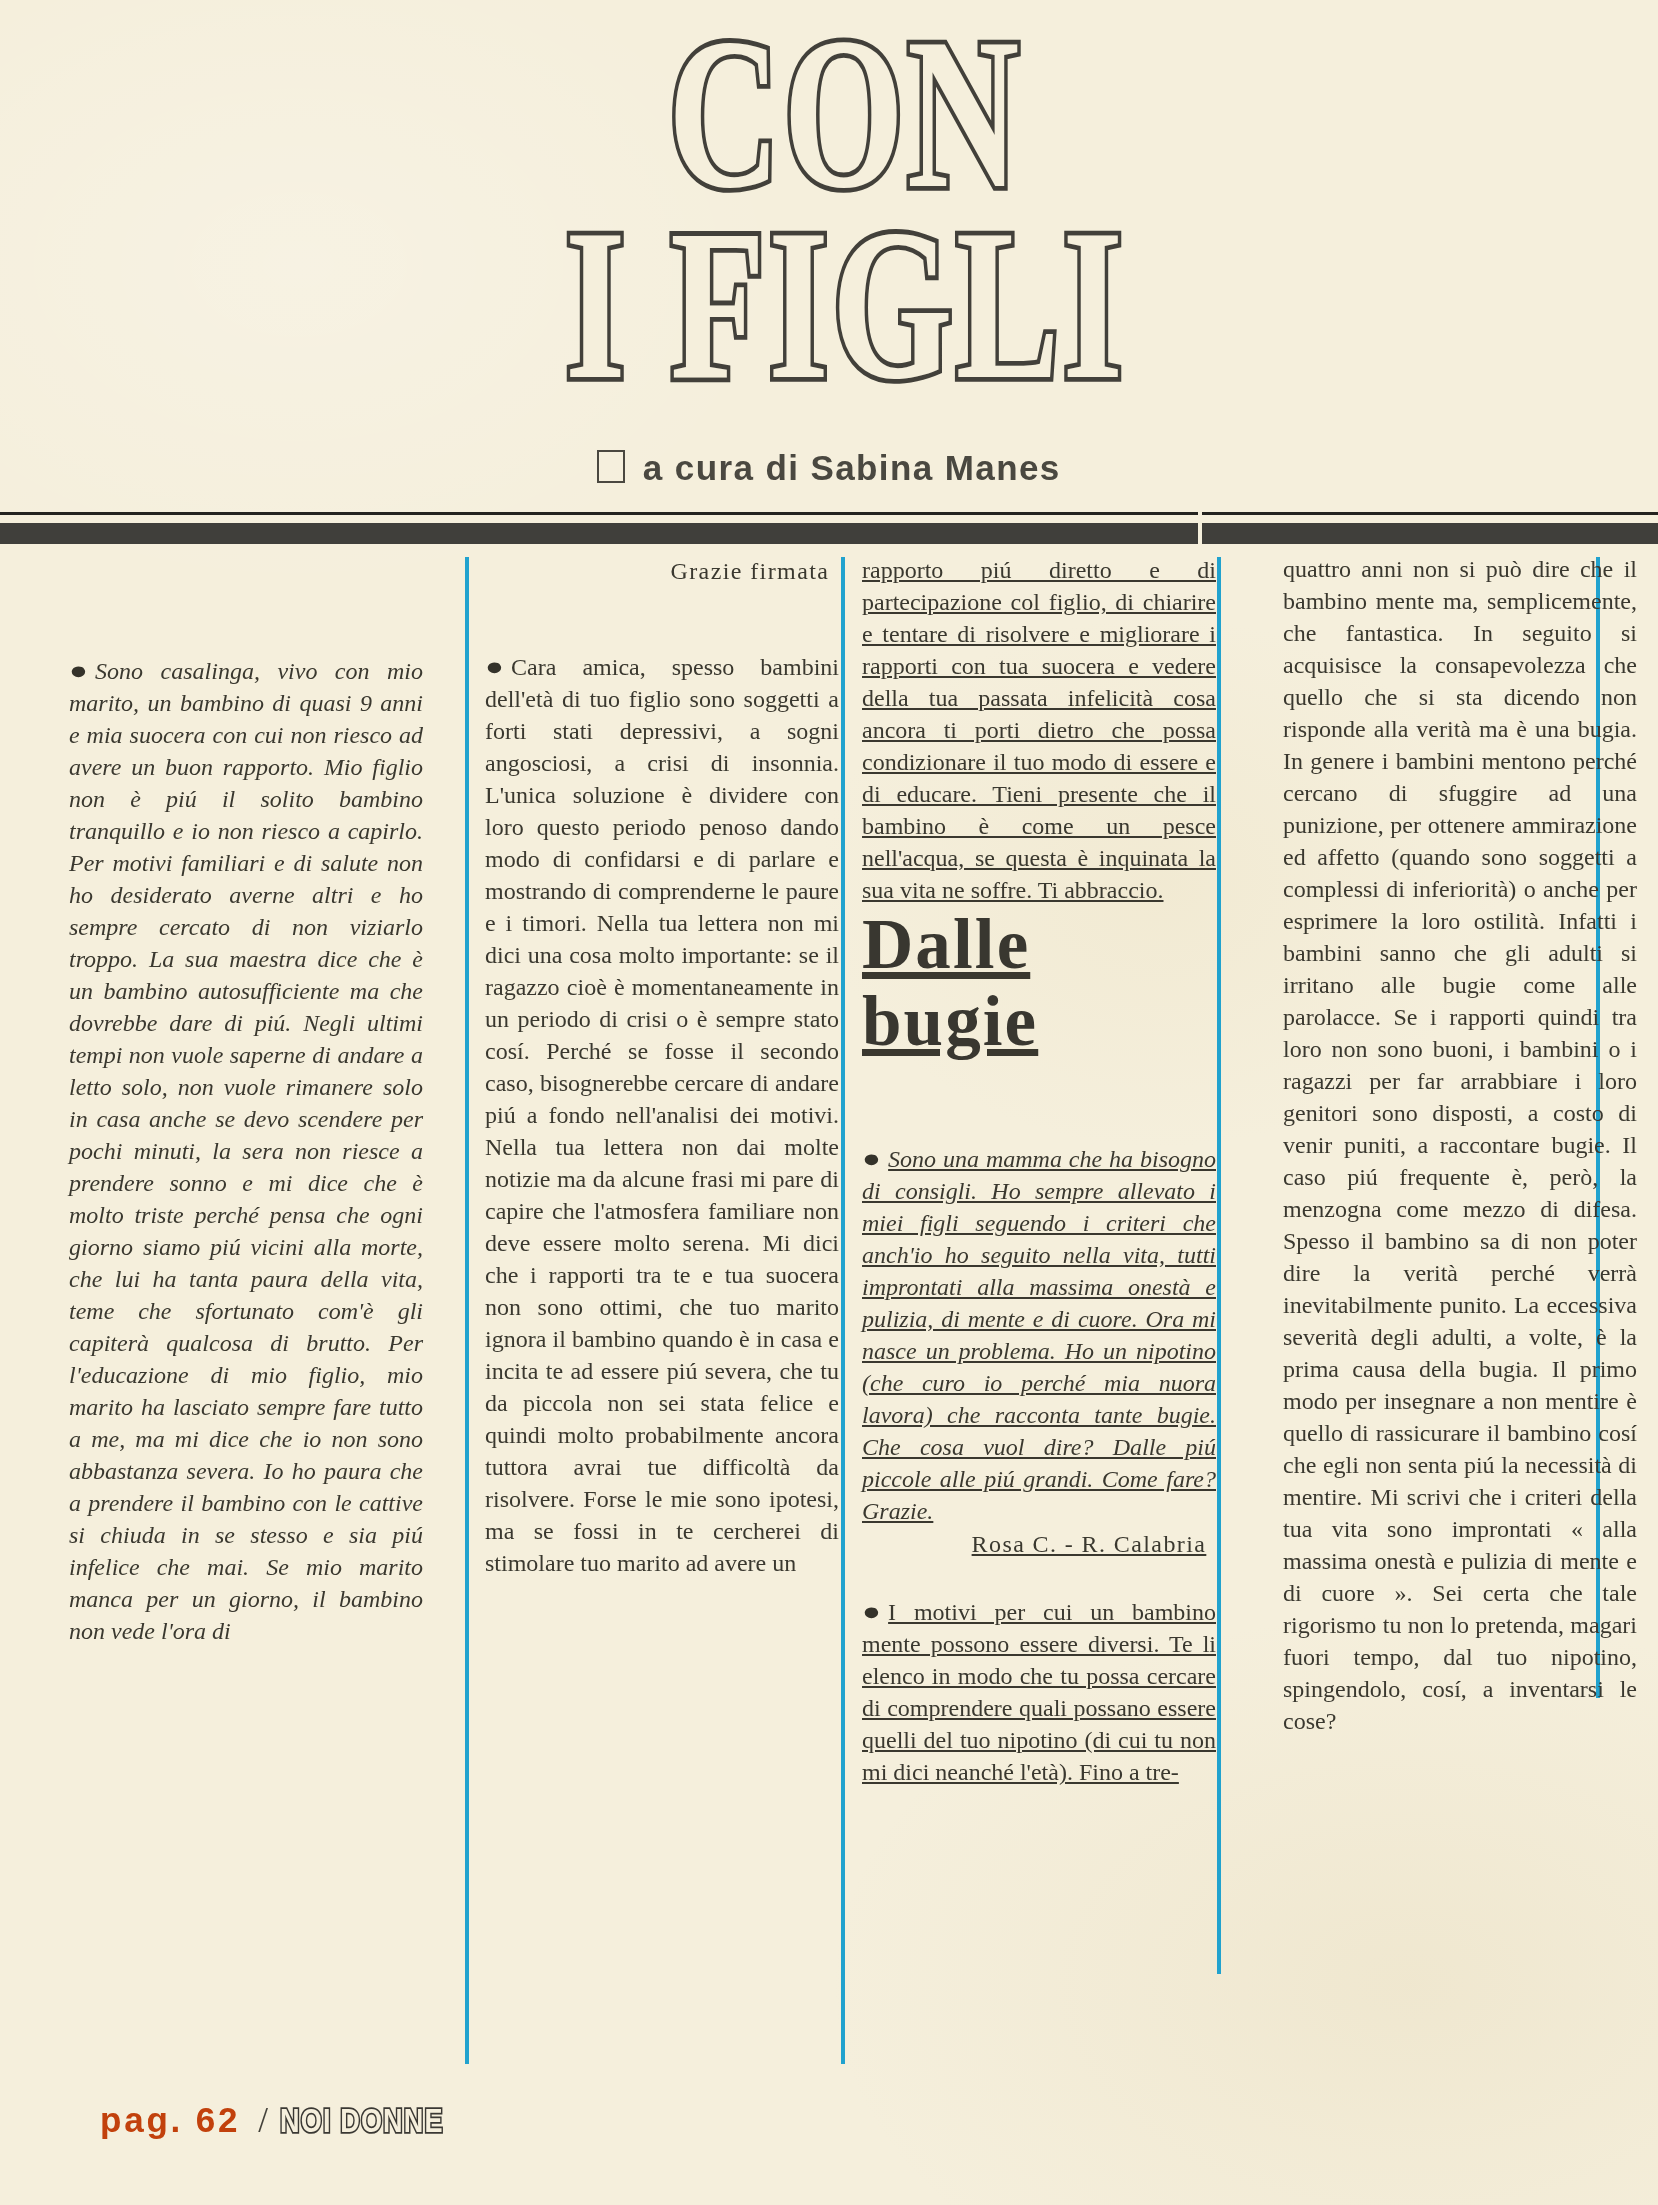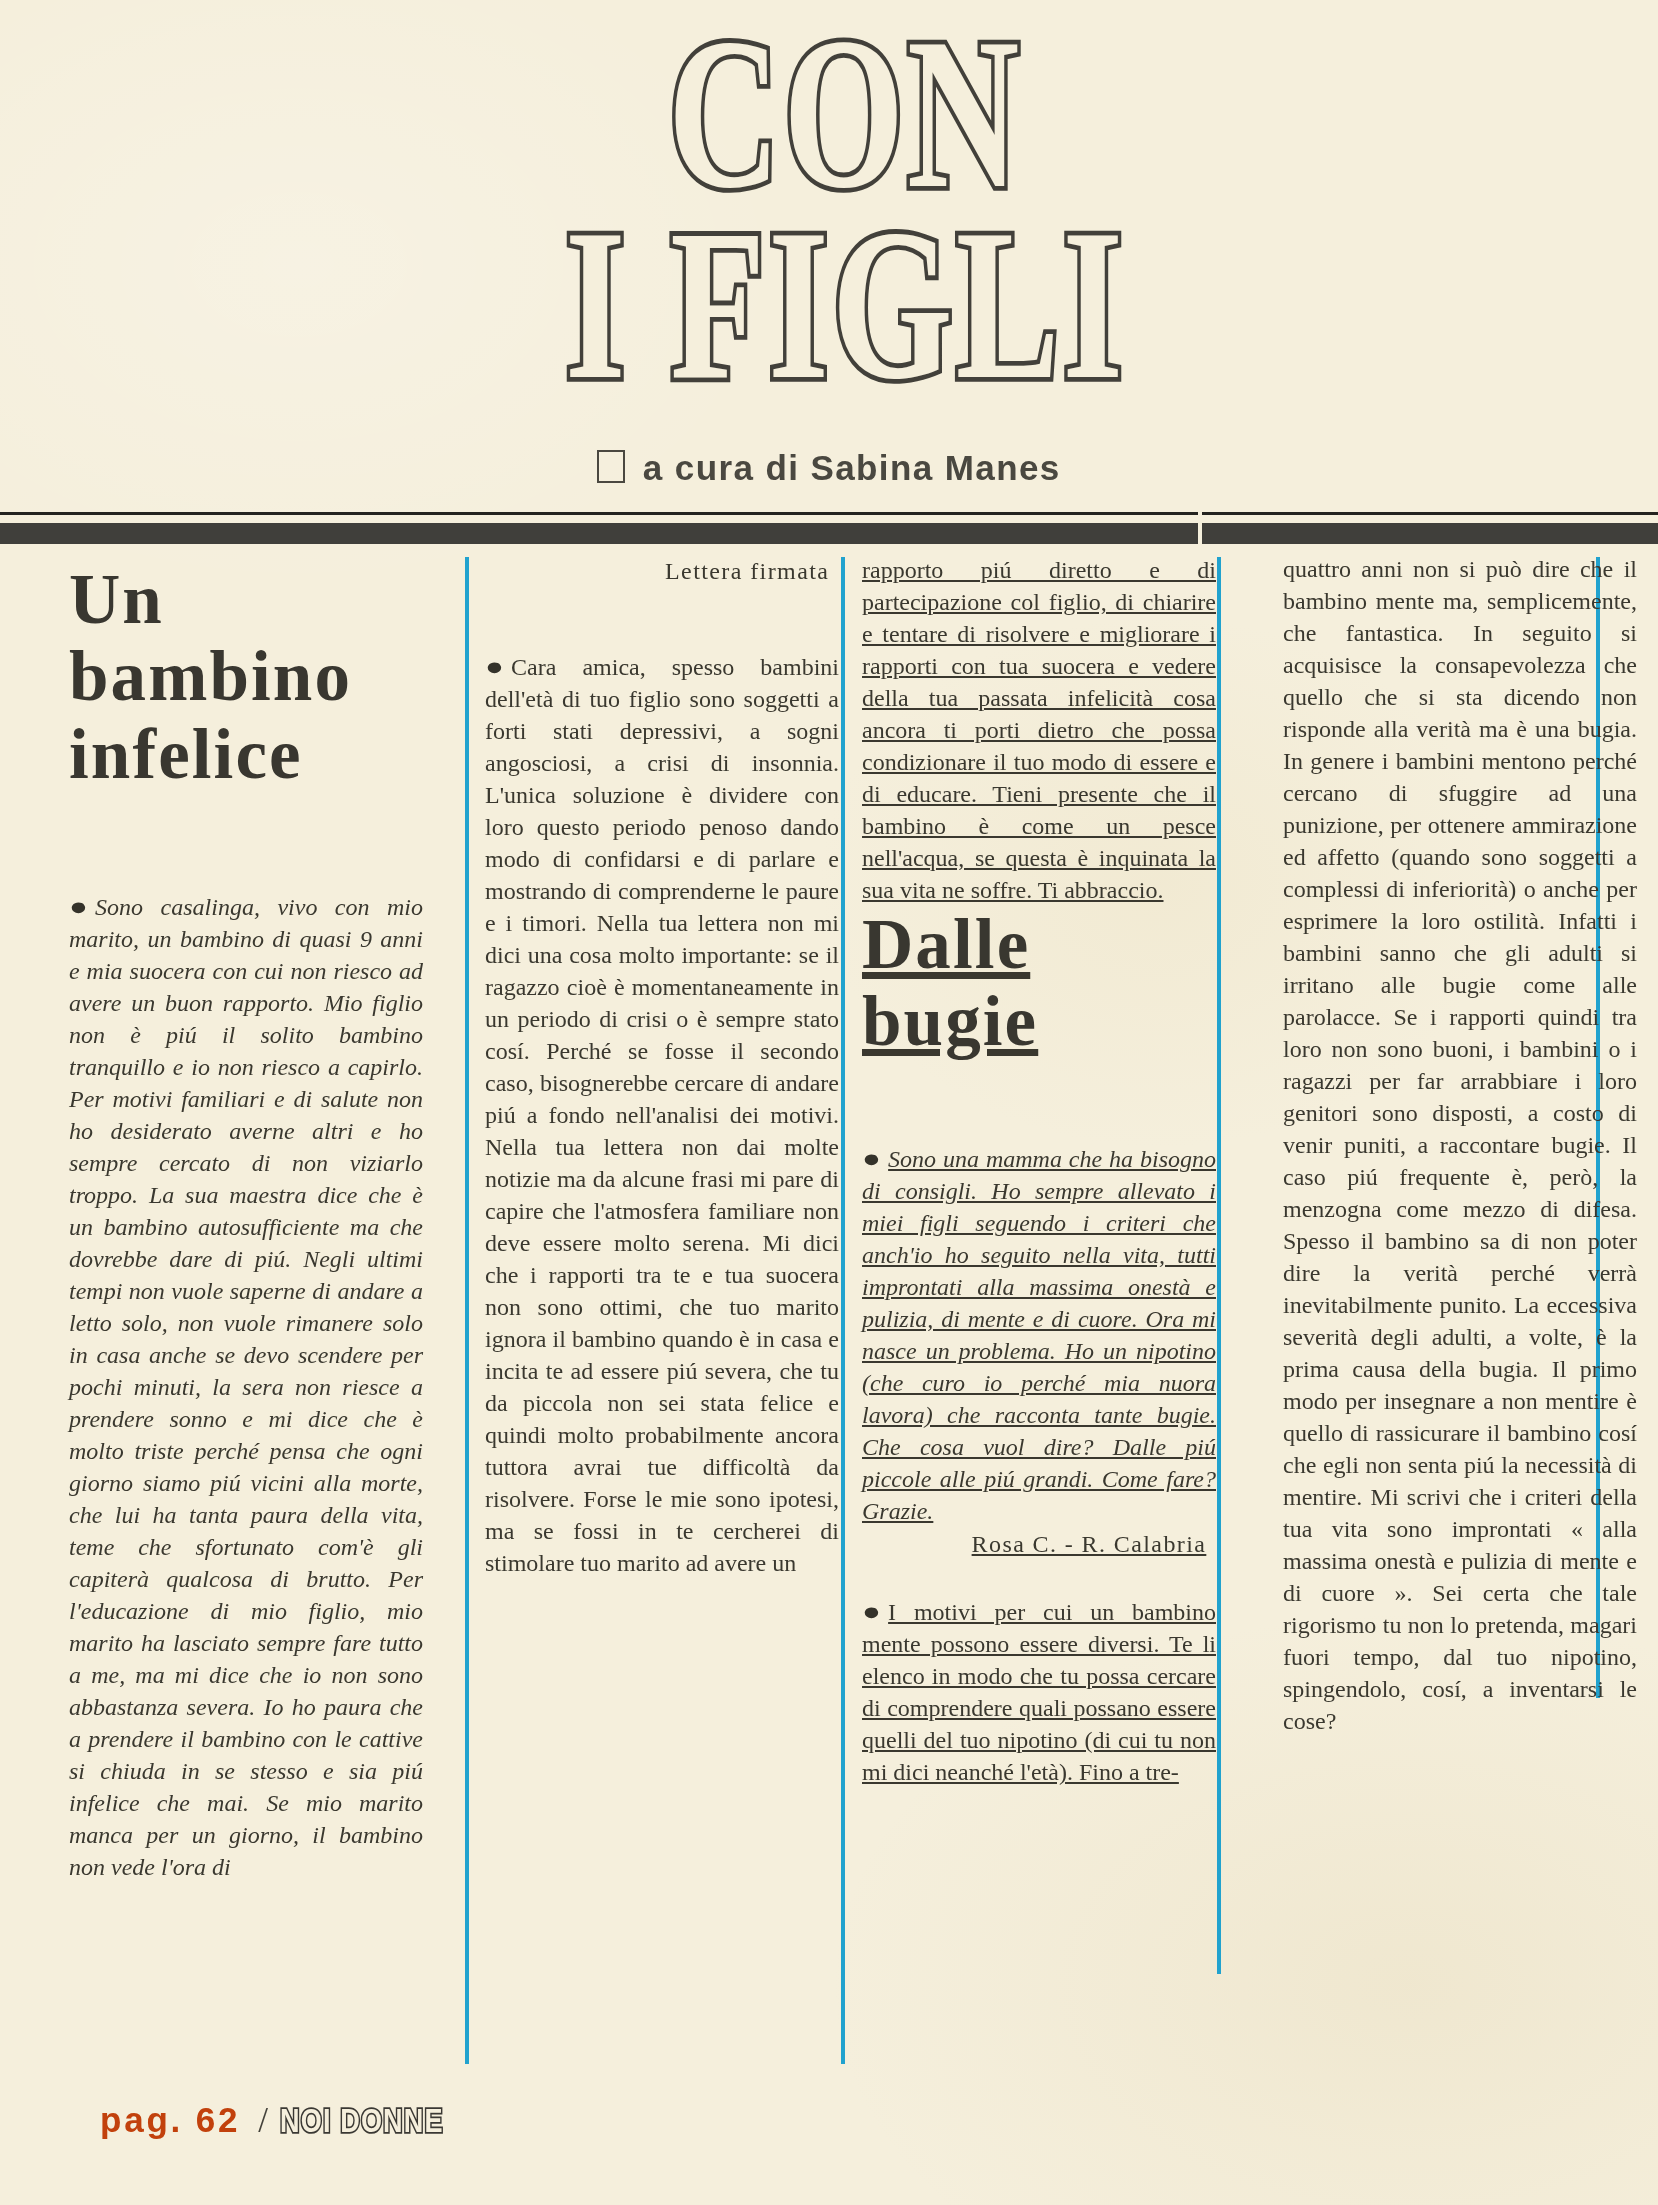--- a/index.html
+++ b/index.html
@@ -110,26 +110,25 @@
 <div class="abs rule-thin"></div>
 <div class="abs rule-bar"></div>
 <div class="abs rule-notch"></div>
 
 <div class="abs divider d1"></div>
 <div class="abs divider d2"></div>
 <div class="abs divider d3"></div>
 <div class="abs divider d4"></div>
 
 <div class="abs col c1">
-  <h2 class="art">Un bambino infelice</h2>
   <p class="letter gap-xl"><span class="bullet">●</span><span>Sono casalinga, vivo con mio marito, un bambino di quasi 9 anni e mia suocera con cui non riesco ad avere un buon rapporto. Mio figlio non è piú il solito bambino tranquillo e io non riesco a capirlo. Per motivi familiari e di salute non ho desiderato averne altri e ho sempre cercato di non viziarlo troppo. La sua maestra dice che è un bambino autosufficiente ma che dovrebbe dare di piú. Negli ultimi tempi non vuole saperne di andare a letto solo, non vuole rimanere solo in casa anche se devo scendere per pochi minuti, la sera non riesce a prendere sonno e mi dice che è molto triste perché pensa che ogni giorno siamo piú vicini alla morte, che lui ha tanta paura della vita, teme che sfortunato com'è gli capiterà qualcosa di brutto. Per l'educazione di mio figlio, mio marito ha lasciato sempre fare tutto a me, ma mi dice che io non sono abbastanza severa. Io ho paura che a prendere il bambino con le cattive si chiuda in se stesso e sia piú infelice che mai. Se mio marito manca per un giorno, il bambino non vede l'ora di</span></p>
 </div>
 
 <div class="abs col c2">
-  <p class="sig">Lettera firmata</p>
+  <p class="sig">Grazie firmata</p>
   <p class="gap-md"><span class="bullet">●</span><span>Cara amica, spesso bambini dell'età di tuo figlio sono soggetti a forti stati depressivi, a sogni angosciosi, a crisi di insonnia. L'unica soluzione è dividere con loro questo periodo penoso dando modo di confidarsi e di parlare e mostrando di comprenderne le paure e i timori. Nella tua lettera non mi dici una cosa molto importante: se il ragazzo cioè è momentaneamente in un periodo di crisi o è sempre stato cosí. Perché se fosse il secondo caso, bisognerebbe cercare di andare piú a fondo nell'analisi dei motivi. Nella tua lettera non dai molte notizie ma da alcune frasi mi pare di capire che l'atmosfera familiare non deve essere molto serena. Mi dici che i rapporti tra te e tua suocera non sono ottimi, che tuo marito ignora il bambino quando è in casa e incita te ad essere piú severa, che tu da piccola non sei stata felice e quindi molto probabilmente ancora tuttora avrai tue difficoltà da risolvere. Forse le mie sono ipotesi, ma se fossi in te cercherei di stimolare tuo marito ad avere un</span></p>
 </div>
 
 <div class="abs col c3">
   <p><span>rapporto piú diretto e di partecipazione col figlio, di chiarire e tentare di risolvere e migliorare i rapporti con tua suocera e vedere della tua passata infelicità cosa ancora ti porti dietro che possa condizionare il tuo modo di essere e di educare. Tieni presente che il bambino è come un pesce nell'acqua, se questa è inquinata la sua vita ne soffre. Ti abbraccio.</span></p>
   <h2 class="art gap-lg">Dalle bugie</h2>
   <p class="letter gap-lg"><span class="bullet">●</span><span>Sono una mamma che ha bisogno di consigli. Ho sempre allevato i miei figli seguendo i criteri che anch'io ho seguito nella vita, tutti improntati alla massima onestà e pulizia, di mente e di cuore. Ora mi nasce un problema. Ho un nipotino (che curo io perché mia nuora lavora) che racconta tante bugie. Che cosa vuol dire? Dalle piú piccole alle piú grandi. Come fare? Grazie.</span></p>
   <p class="sig">Rosa C. - R. Calabria</p>
   <p class="gap-sm"><span class="bullet">●</span><span>I motivi per cui un bambino mente possono essere diversi. Te li elenco in modo che tu possa cercare di comprendere quali possano essere quelli del tuo nipotino (di cui tu non mi dici neanché l'età). Fino a tre-</span></p>
 </div>

